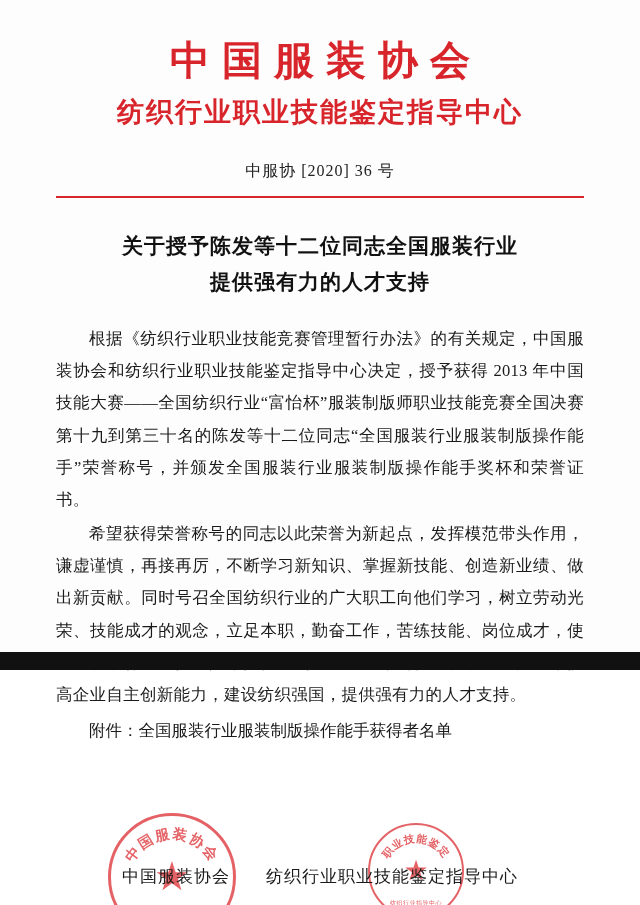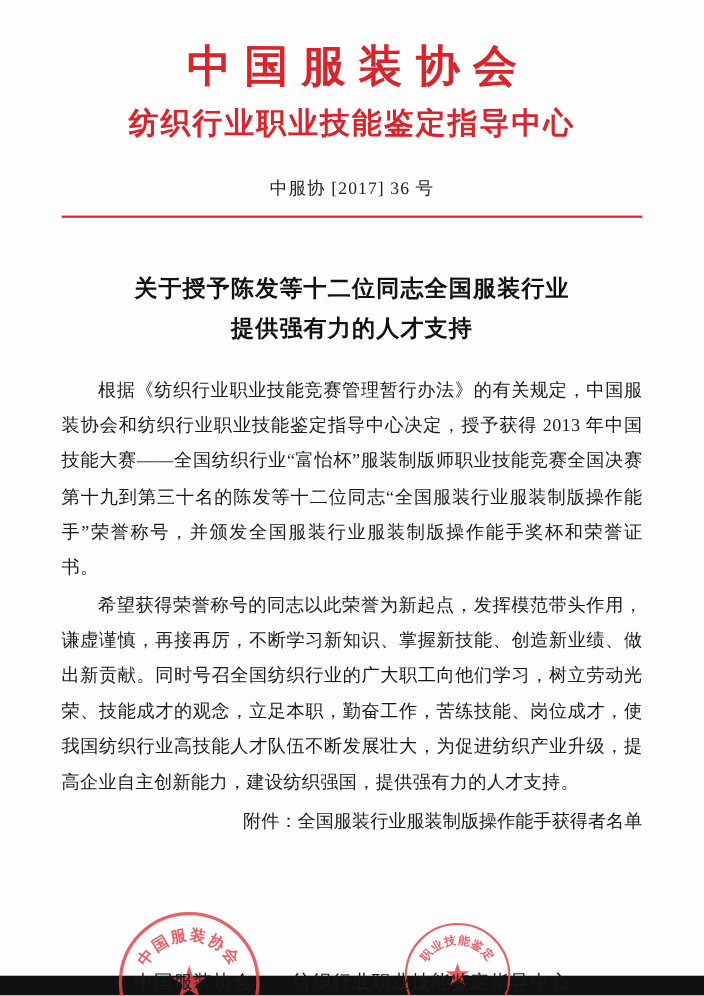--- a/index.html
+++ b/index.html
@@ -10,21 +10,21 @@
   body {
     width: 640px;
     height: 905px;
     font-family: "Liberation Serif", "DejaVu Serif", serif;
     color: #1a1a1a;
     position: relative;
     overflow: hidden;
   }
   .page {
     width: 640px;
-    height: 905px;
+    height: 670px;
     position: relative;
     box-sizing: border-box;
     padding: 0 56px;
     background: #fdfdfd;
   }
 
   
   .letterhead {
     padding-top: 36px;
     text-align: center;
@@ -60,21 +60,21 @@
   
   .red-rule {
     margin-top: 14px;
     height: 2px;
     background: #d8252b;
     width: 100%;
   }
 
   
   .doc-title {
-    margin-top: 46px;
+    margin-top: 30px;
     text-align: center;
     font-size: 21px;
     font-weight: bold;
     line-height: 1.75;
     letter-spacing: 1px;
     color: #111;
     padding: 0 6px;
   }
 
   
@@ -90,21 +90,20 @@
   .body-text p {
     margin: 0 0 2px 0;
     text-indent: 2em;
   }
   .attachment {
     margin-top: 4px;
     font-size: 16.5px;
     line-height: 1.95;
     text-indent: 2em;
     color: #1a1a1a;
-    text-align: right;
   }
 
   
   .sign-block {
     position: relative;
     margin-top: 58px;
     height: 150px;
   }
   .sign-names {
     display: flex;
@@ -188,21 +187,21 @@
 </head>
 <body>
 
 <div class="page">
 
   <div class="letterhead">
     <div class="lh-line1">中国服装协会</div>
     <div class="lh-line2">纺织行业职业技能鉴定指导中心</div>
   </div>
 
-  <div class="doc-number">中服协 [2017] 36 号</div>
+  <div class="doc-number">中服协 [2020] 36 号</div>
 
   <div class="red-rule"></div>
 
   <div class="doc-title">
     <div>关于授予陈发等十二位同志全国服装行业</div>
     <div>提供强有力的人才支持</div>
   </div>
 
   <div class="body-text">
     <p>根据《纺织行业职业技能竞赛管理暂行办法》的有关规定，中国服装协会和纺织行业职业技能鉴定指导中心决定，授予获得 2013 年中国技能大赛——全国纺织行业“富怡杯”服装制版师职业技能竞赛全国决赛第十九到第三十名的陈发等十二位同志“全国服装行业服装制版操作能手”荣誉称号，并颁发全国服装行业服装制版操作能手奖杯和荣誉证书。</p>

